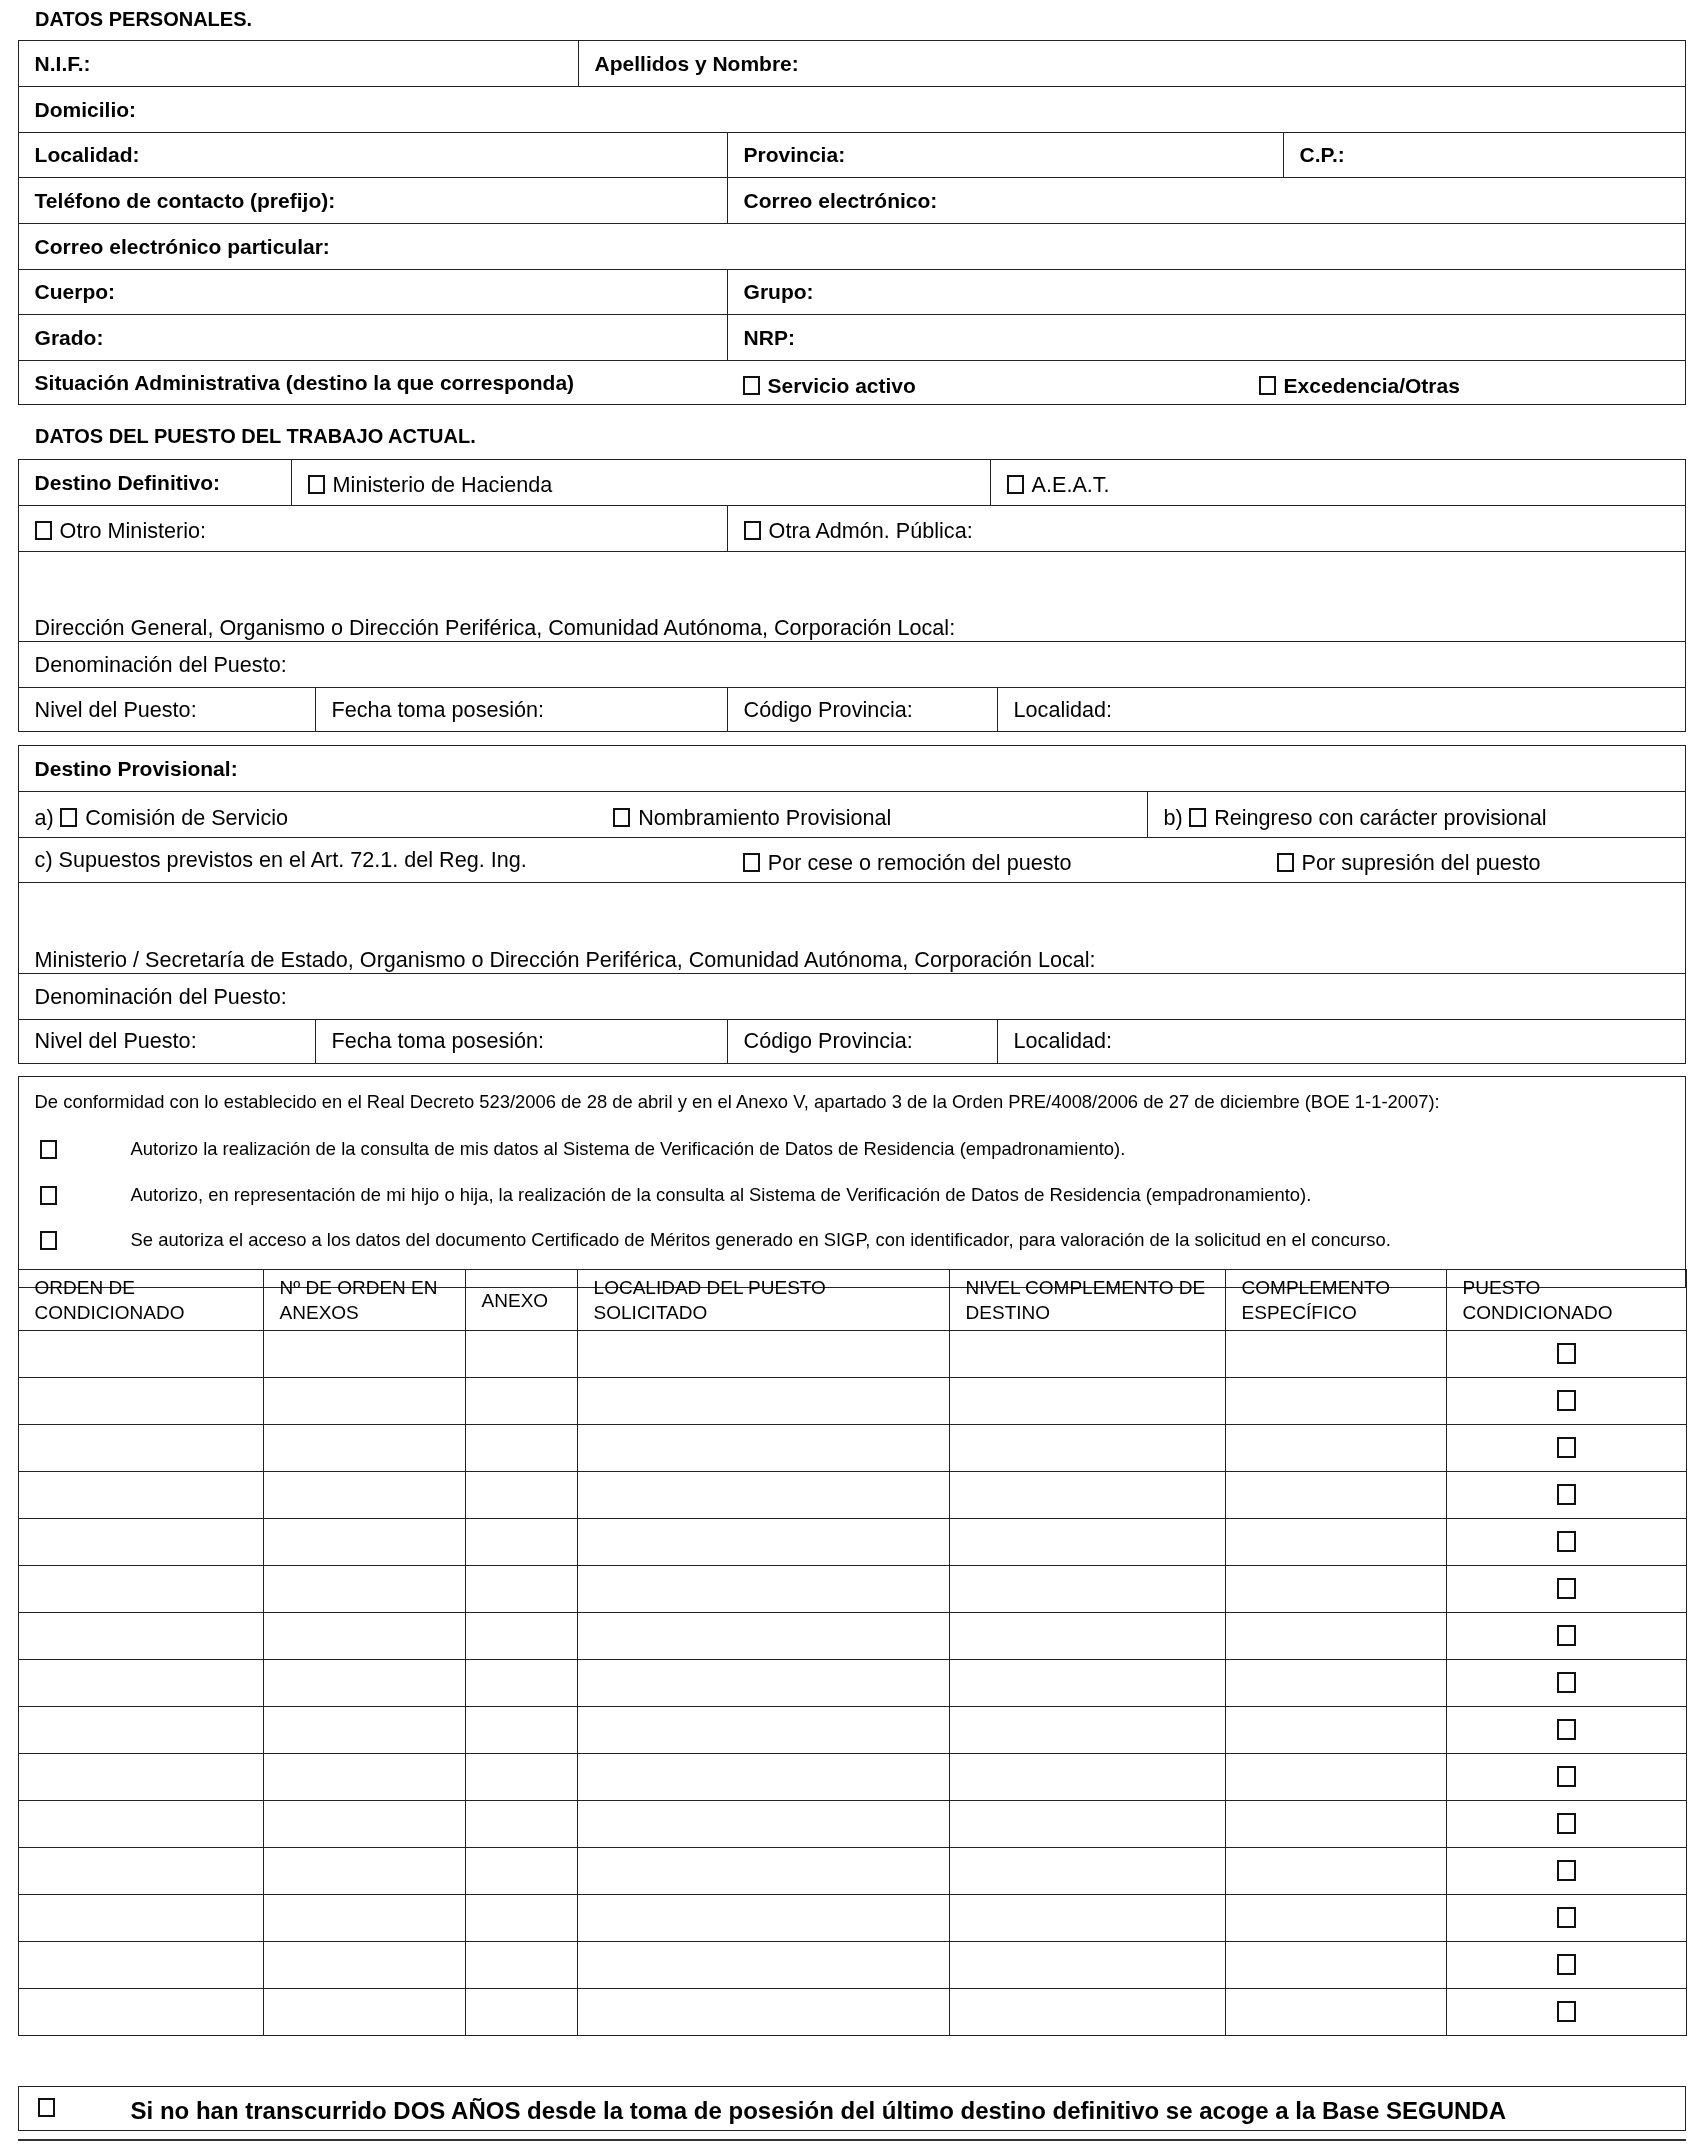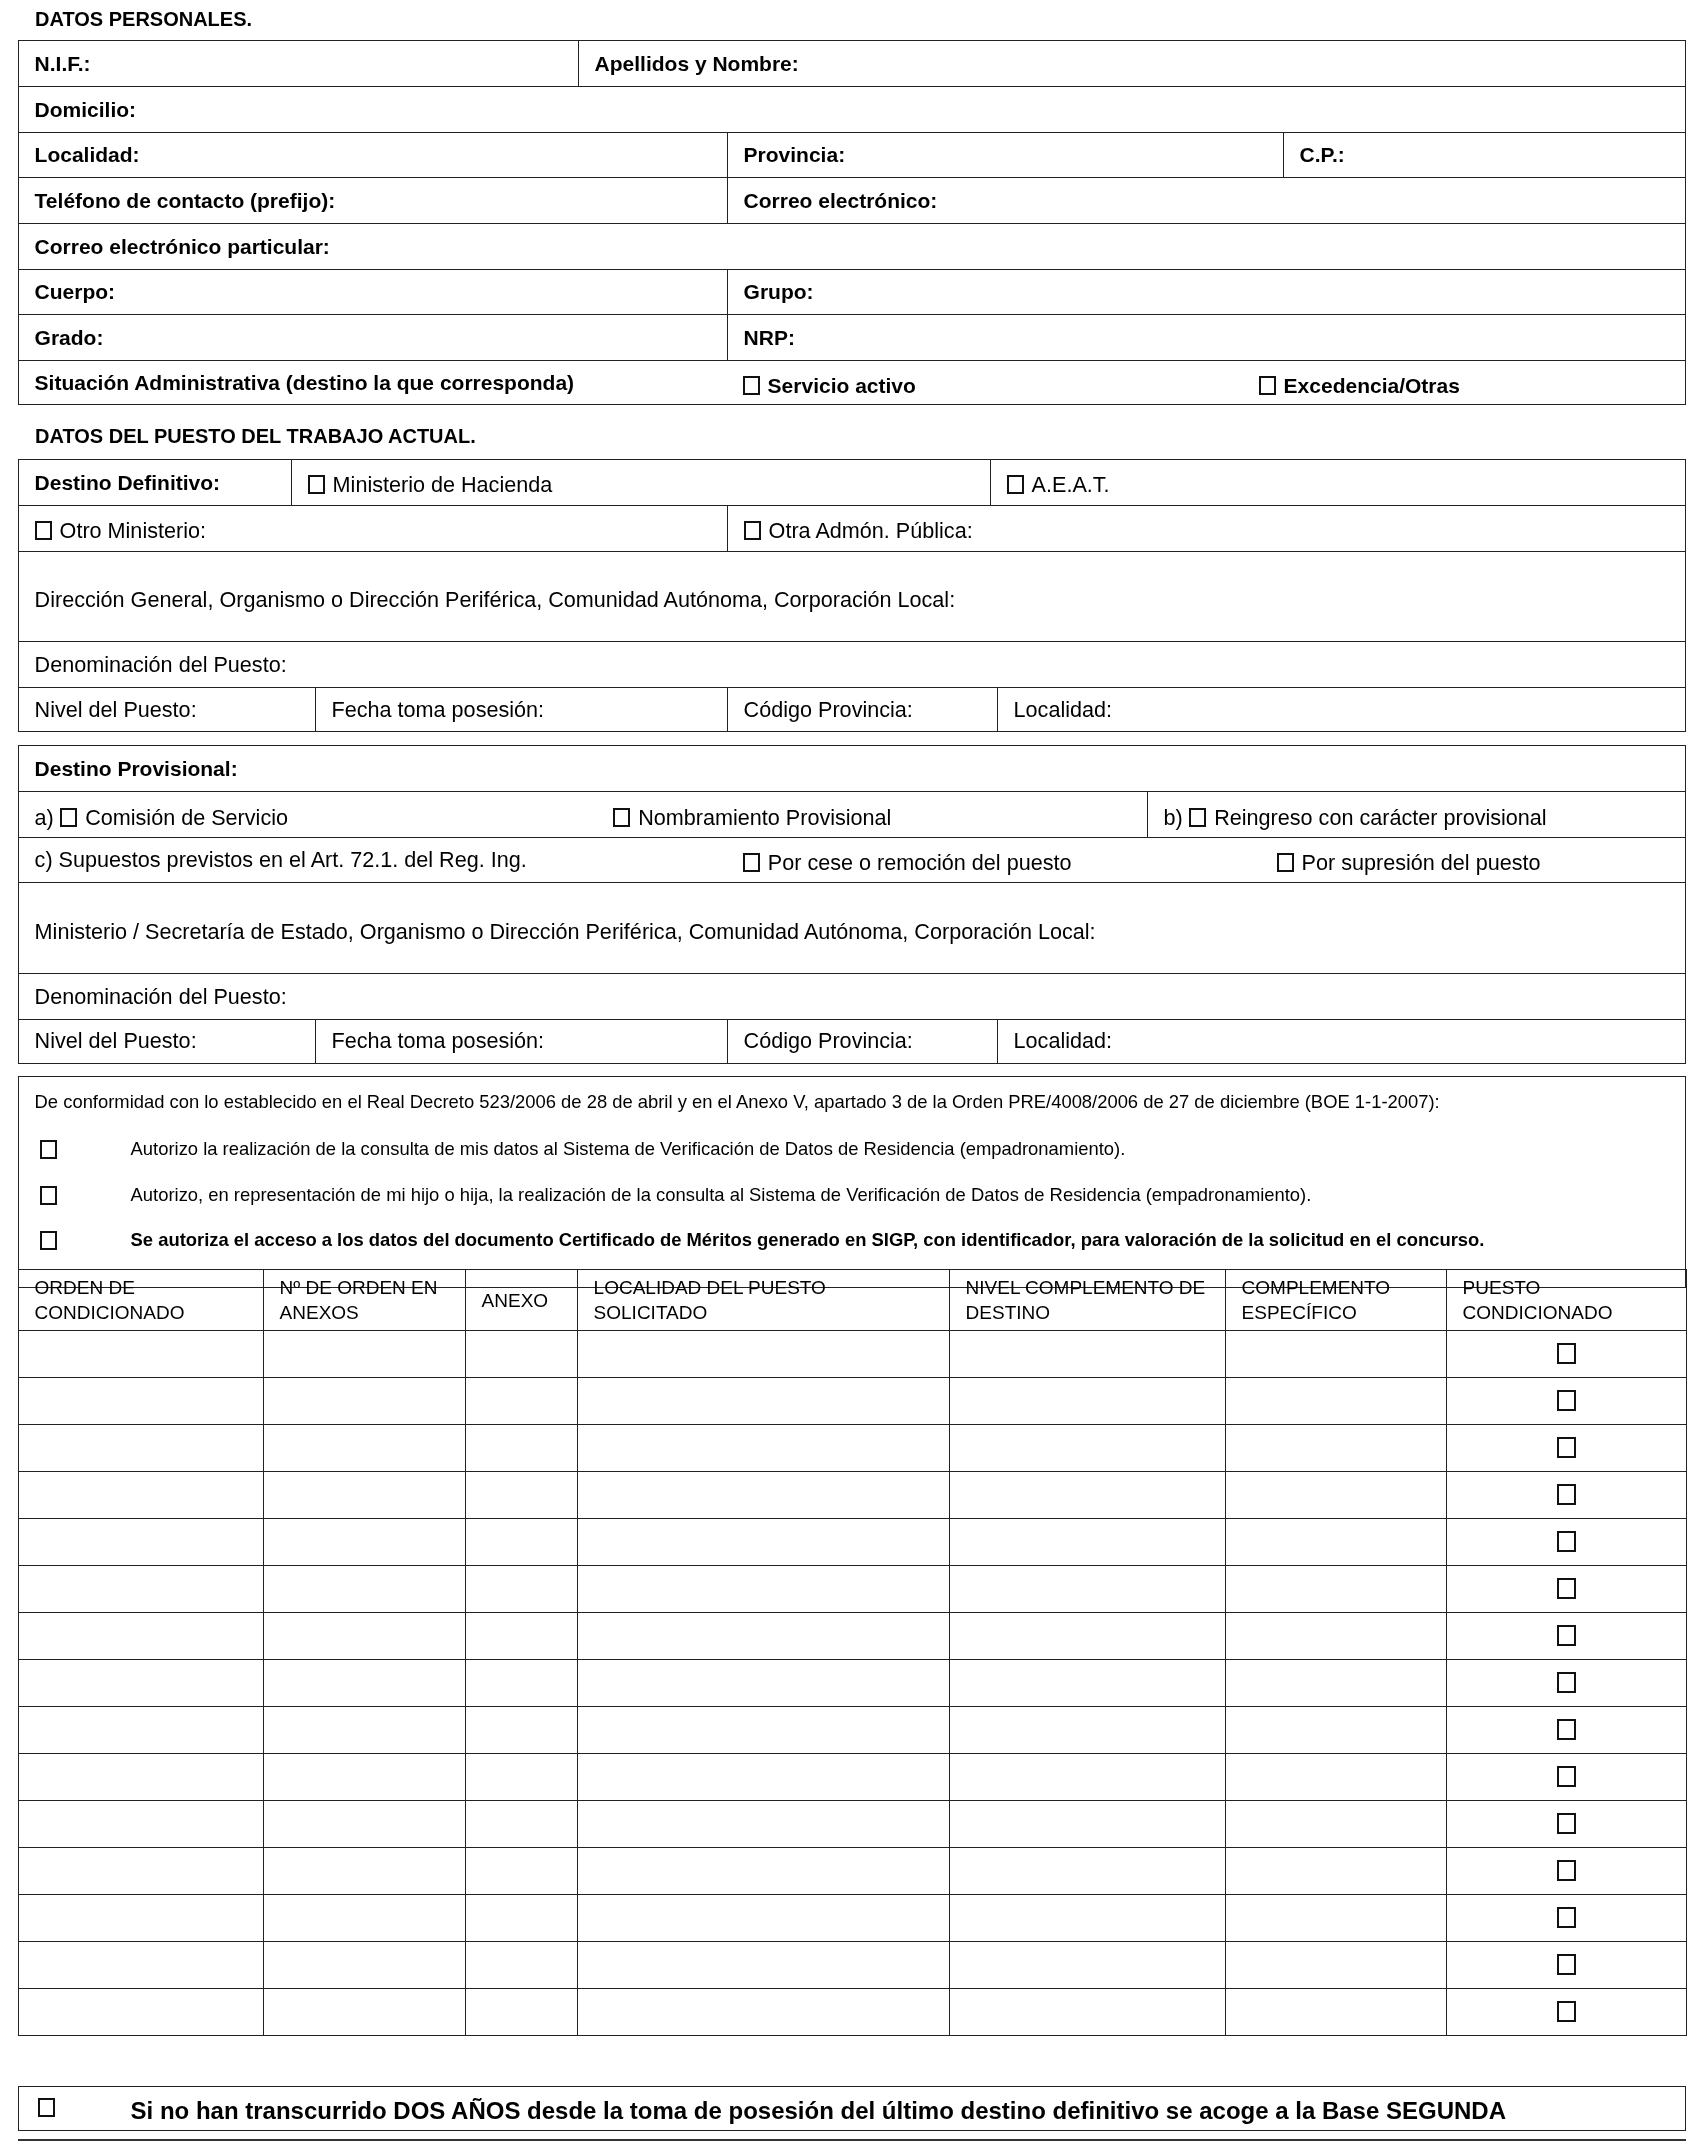--- a/index.html
+++ b/index.html
@@ -6,21 +6,21 @@
   body {
     width: 1704px; height: 2151px; position: relative; overflow: hidden;
     font-family: "Liberation Sans", sans-serif; color: #000;
   }
   .abs { position: absolute; }
   .title { font-weight: bold; font-size: 20px; left: 35px; }
   .box { position: absolute; left: 17.6px; width: 1668px; border: 1.6px solid #222; box-sizing: border-box; }
   .row { position: absolute; left: 0; right: 0; border-bottom: 1.6px solid #222; box-sizing: border-box; }
   .row.last { border-bottom: none; }
   .cell { position: absolute; top: 0; bottom: 0; box-sizing: border-box; padding-left: 16px; display: flex; align-items: center; font-size: 21.6px; white-space: nowrap; }
-  .cell.top { align-items: center; padding-top: 8px; }
+  .cell.top { align-items: flex-end; padding-top: 8px; }
   .cell.bl { border-left: 1.6px solid #222; }
   .bold { font-weight: bold; font-size: 21px; }
   .cb { display: inline-block; width: 17px; height: 19px; border: 2px solid #111; box-sizing: border-box; margin-right: 8px; vertical-align: -1.6px; background: #fff; cursor: pointer; }
   .consent { font-size: 18.4px; }
   .consent .line { position: absolute; left: 0; right: 0; display: flex; align-items: center; }
   .consent .line .cb { position: absolute; left: 21px; }
   .consent .line .txt { position: absolute; left: 112px; white-space: nowrap; }
   table.pref { position: absolute; left: 17.6px; top: 1269px; width: 1668px; border-collapse: collapse; table-layout: fixed; }
   table.pref th, table.pref td { border: 1.6px solid #222; box-sizing: border-box; }
   table.pref th { font-weight: normal; font-size: 19px; text-align: left; vertical-align: middle; padding: 3.2px 16px; line-height: 25px; height: 61px; }
@@ -209,21 +209,21 @@
 <div class="box consent" style="top:1076px; height:212px;">
   <div class="abs" style="left:16px; top:14.4px; white-space:nowrap;">De conformidad con lo establecido en el Real Decreto 523/2006 de 28 de abril y en el Anexo V, apartado 3 de la Orden PRE/4008/2006 de 27 de diciembre (BOE 1-1-2007):</div>
   <div class="line" style="top:56px; height:32px;">
     <span class="cb"></span>
     <span class="txt">Autorizo la realización de la consulta de mis datos al Sistema de Verificación de Datos de Residencia (empadronamiento).</span>
   </div>
   <div class="line" style="top:102px; height:32px;">
     <span class="cb"></span>
     <span class="txt">Autorizo, en representación de mi hijo o hija, la realización de la consulta al Sistema de Verificación de Datos de Residencia (empadronamiento).</span>
   </div>
-  <div class="line" style="top:147px; height:32px;font-weight:bold;">
+  <div class="line" style="top:147px; height:32px;">
     <span class="cb"></span>
     <span class="txt">Se autoriza el acceso a los datos del documento Certificado de Méritos generado en SIGP, con identificador, para valoración de la solicitud en el concurso.</span>
   </div>
 </div>
 
 <table class="pref">
   <colgroup>
     <col style="width:245px">
       <col style="width:202px">
       <col style="width:112px">

